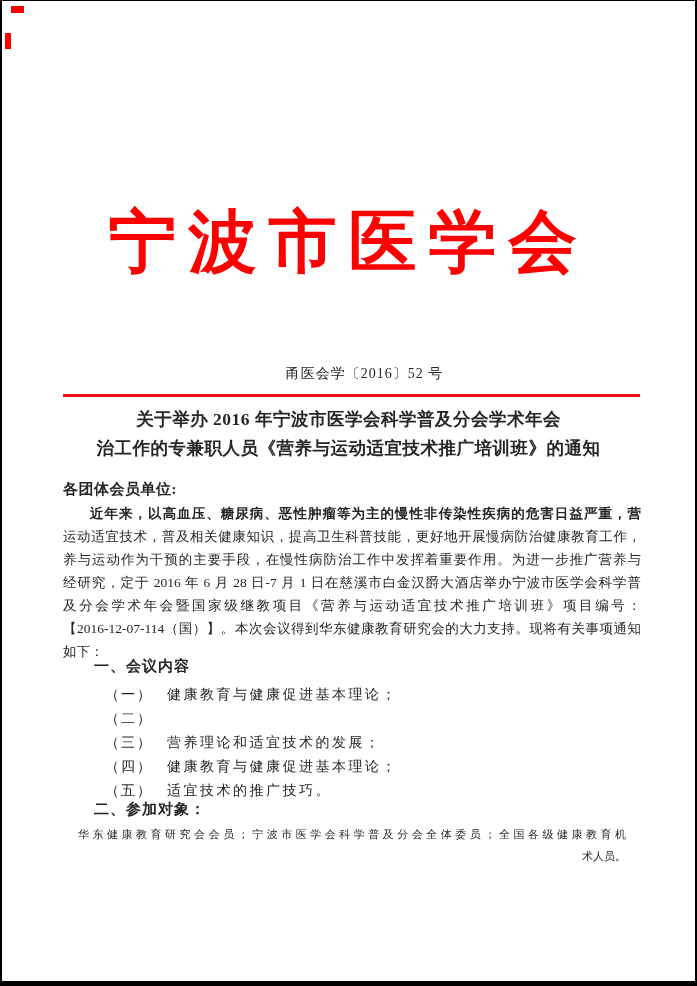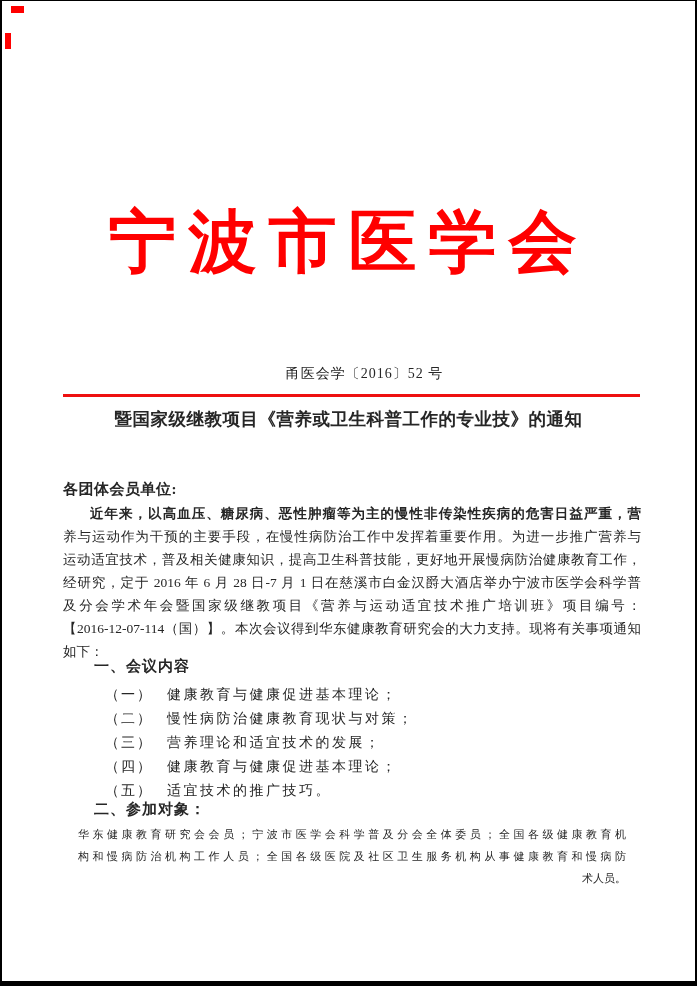--- a/index.html
+++ b/index.html
@@ -76,61 +76,60 @@
   <div class="abs red-mark" style="top:5px;left:9px;width:13px;height:7px;"></div>
   <div class="abs red-mark" style="top:32px;left:3px;width:6px;height:16px;"></div>
 
   <div class="abs org-title">宁波市医学会</div>
 
   <div class="abs doc-number">甬医会学〔2016〕52 号</div>
 
   <div class="abs red-line"></div>
 
   <div class="abs heading">
-    <div>暨国家级继教项目《营养或卫生科普工作的专业技》的通知</div>
+    <div>关于举办 2016 年宁波市医学会科学普及分会学术年会</div>
+    <div>治工作的专兼职人员《营养与运动适宜技术推广培训班》的通知</div>
   </div>
 
   <div class="abs salutation">各团体会员单位:</div>
 
   <div class="abs intro">
     <div class="jline indent">近年来，以高血压、糖尿病、恶性肿瘤等为主的慢性非传染性疾病的危害日益严重，营</div>
+    <div class="jline">运动适宜技术，普及相关健康知识，提高卫生科普技能，更好地开展慢病防治健康教育工作，</div>
     <div class="jline">养与运动作为干预的主要手段，在慢性病防治工作中发挥着重要作用。为进一步推广营养与</div>
-    <div class="jline">运动适宜技术，普及相关健康知识，提高卫生科普技能，更好地开展慢病防治健康教育工作，</div>
     <div class="jline">经研究，定于 2016 年 6 月 28 日-7 月 1 日在慈溪市白金汉爵大酒店举办宁波市医学会科学普</div>
     <div class="jline">及分会学术年会暨国家级继教项目《营养与运动适宜技术推广培训班》项目编号：</div>
     <div class="jline">【2016-12-07-114（国）】。本次会议得到华东健康教育研究会的大力支持。现将有关事项通知</div>
     <div class="plainline">如下：</div>
   </div>
 
   <div class="abs sec-title sec1-title">一、会议内容</div>
 
   <div class="abs items">
     <div class="item">
       <span class="marker">（一）</span>
       <span class="itext">健康教育与健康促进基本理论；</span>
     </div>
     <div class="item">
       <span class="marker">（二）</span>
-      <span class="itext">慢性病防治健康教育现状与对策；</span>
     </div>
     <div class="item">
       <span class="marker">（三）</span>
       <span class="itext">营养理论和适宜技术的发展；</span>
     </div>
     <div class="item">
       <span class="marker">（四）</span>
       <span class="itext">健康教育与健康促进基本理论；</span>
     </div>
     <div class="item">
       <span class="marker">（五）</span>
       <span class="itext">适宜技术的推广技巧。</span>
     </div>
   </div>
 
   <div class="abs sec-title sec2-title">二、参加对象：</div>
 
   <div class="abs sec2-body">
     <div class="jline">华东健康教育研究会会员；宁波市医学会科学普及分会全体委员；全国各级健康教育机</div>
-    <div class="jline">构和慢病防治机构工作人员；全国各级医院及社区卫生服务机构从事健康教育和慢病防</div>
     <div class="plainline">术人员。</div>
   </div>
 
 </div>
 
 </body></html>

